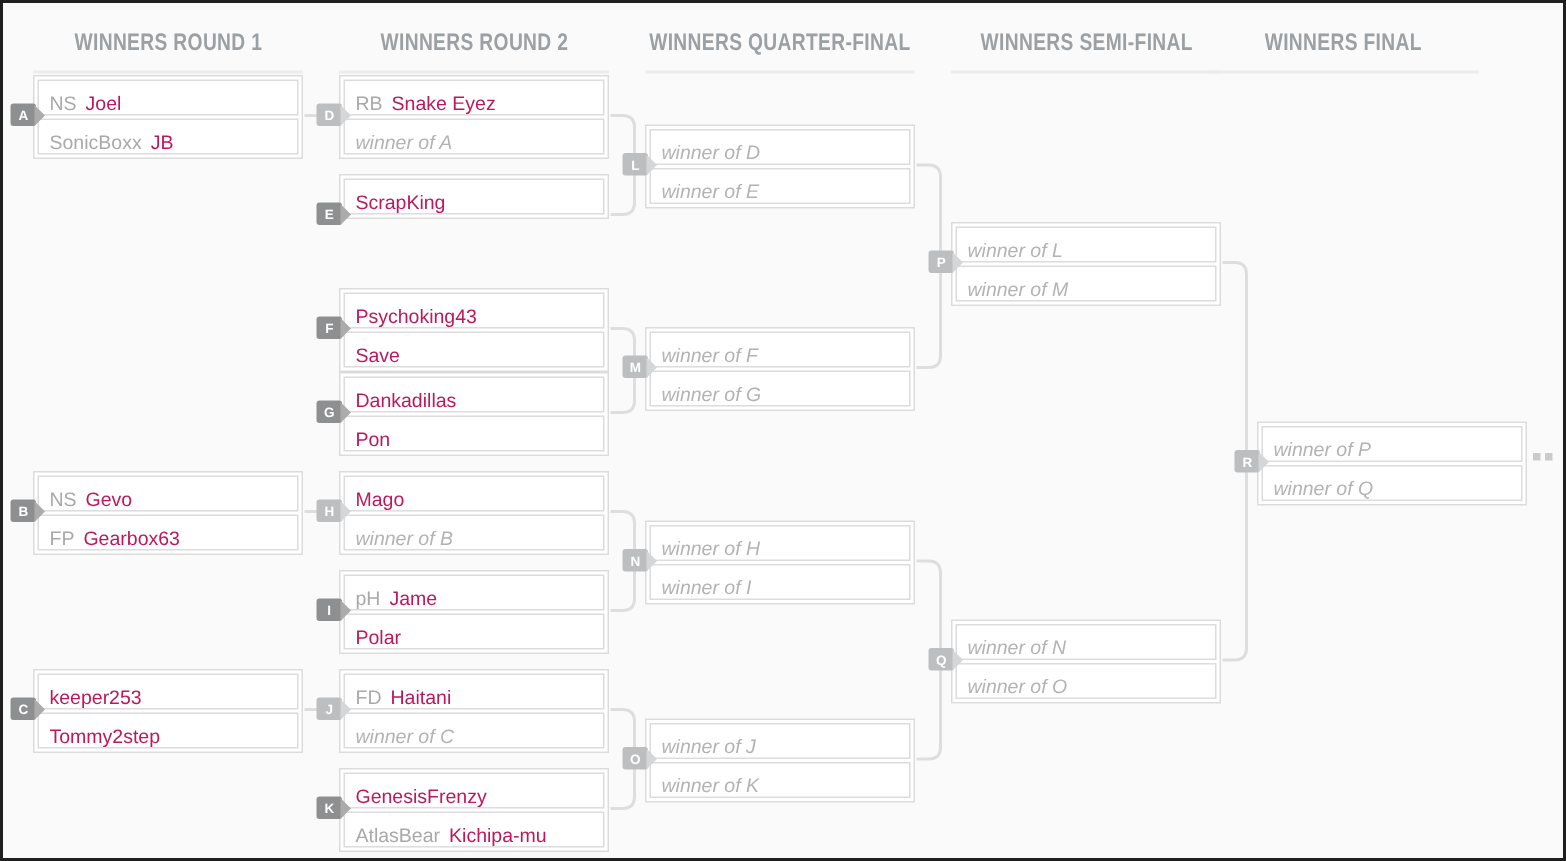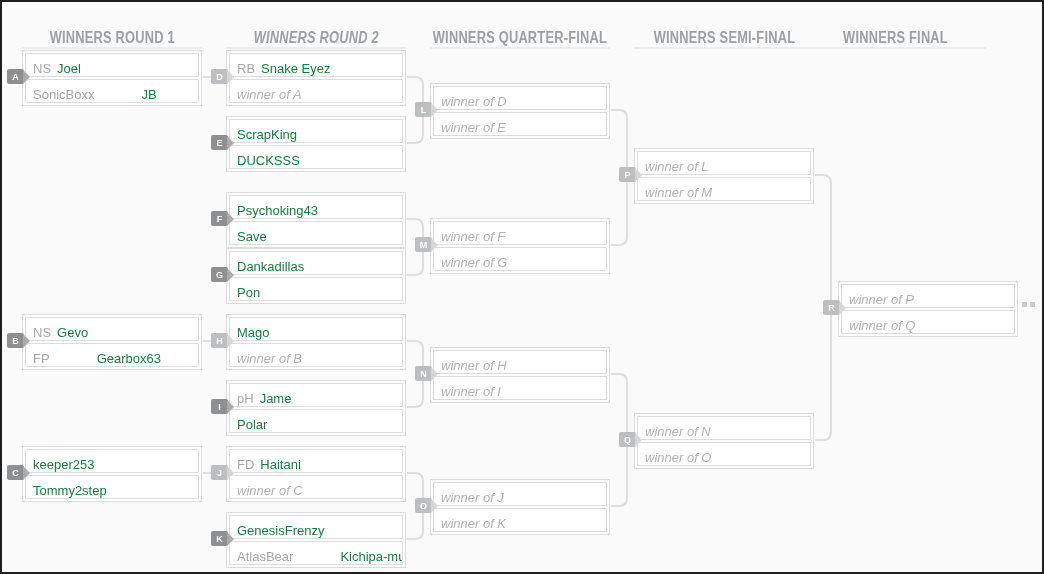--- a/index.html
+++ b/index.html
@@ -9,52 +9,52 @@
     width:1044px;height:574px;
     background:#fafafa;
     border:2px solid #1f1f1f;
     overflow:hidden;
     font-family:"Liberation Sans", sans-serif;
   }
   
   .round-header{
     position:absolute;top:0;height:47px;width:180px;
     border-bottom:2px solid #ececec;
-    display:flex;justify-content:center;align-items:flex-end;
+    display:flex;justify-content:center;align-items:center;
     padding-top:9px;
   }
   .round-header span{
     font-size:16px;font-weight:bold;color:#9aa0a4;
     white-space:nowrap;
     transform:scaleX(0.8);transform-origin:center top;
     letter-spacing:0.3px;
   }
-  .col-0{left:20px;} .col-1{left:224px;font-style:italic;} .col-2{left:428px;} .col-3{left:632px;} .col-4{left:804px;}
+  .col-0{left:20px;} .col-1{left:224px;} .col-2{left:428px;} .col-3{left:632px;} .col-4{left:804px;}
 
   
   #connectors{position:absolute;left:0;top:0;z-index:1;}
 
   
   .match{
     position:absolute;z-index:2;width:180px;
     background:#fff;border:1px solid #dcdcdc;
     padding:2px;
   }
   .slot{
     height:24px;width:100%;
     background:#fff;border:1px solid #dcdcdc;
     display:flex;align-items:flex-end;
     padding-left:7px;
     font-size:13px;
     overflow:hidden;white-space:nowrap;
     cursor:pointer;
   }
-  .slot + .slot{margin-top:2px;gap:41px;}
+  .slot + .slot{margin-top:2px;}
   .prefix{color:#a9a9a9;margin-right:6px;}
-  .pname{color:#15803d;}
+  .pname{color:#be185d;}
   .placeholder{color:#b3b3b3;font-style:italic;margin-top:29px;}
 
   
   .tag{
     position:absolute;left:-16px;top:18px;
     display:flex;align-items:center;z-index:3;
   }
   .tag-square{
     width:17px;height:15px;border-radius:2px;
     display:flex;align-items:center;justify-content:center;
@@ -171,23 +171,20 @@
         </div>
       </div>
       <div class="match" style="left: 224px; top: 114px;">
         <div class="tag open">
           <div class="tag-square">E</div>
           <div class="tag-arrow"></div>
         </div>
         <div class="slot">
           <span class="pname">ScrapKing</span>
         </div>
-        <div class="slot">
-          <span class="pname">DUCKSSS</span>
-        </div>
       </div>
       <div class="match" style="left: 224px; top: 190px;">
         <div class="tag open">
           <div class="tag-square">F</div>
           <div class="tag-arrow"></div>
         </div>
         <div class="slot">
           <span class="pname">Psychoking43</span>
         </div>
         <div class="slot">

